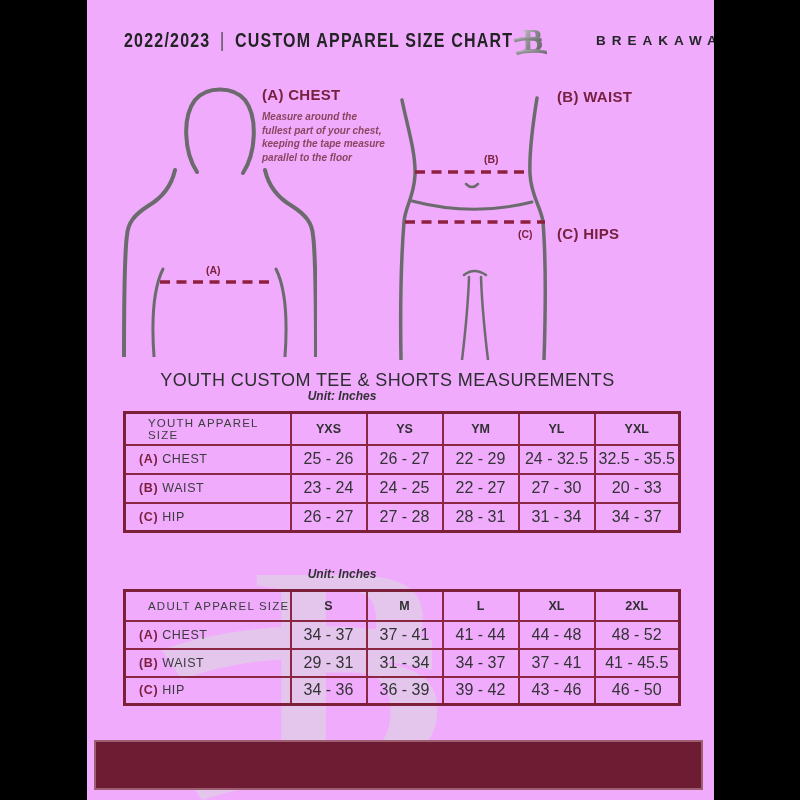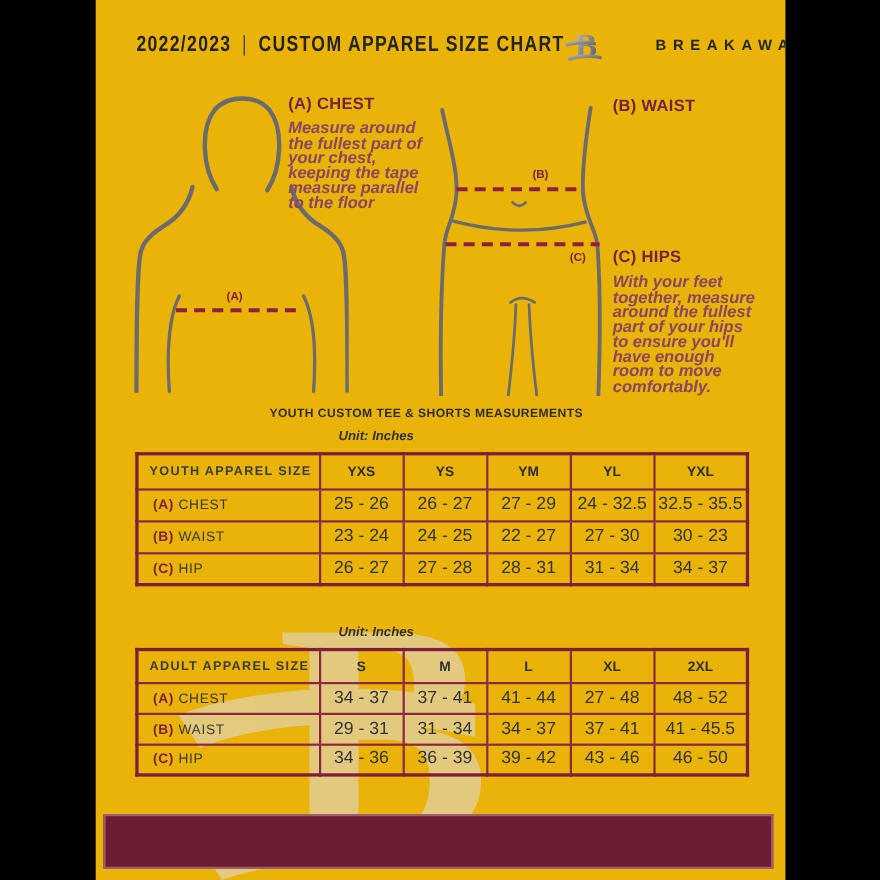--- a/index.html
+++ b/index.html
@@ -1,18 +1,18 @@
 <!DOCTYPE html>
 <html><head>
 <meta charset="utf-8">
 <style>
   * { margin:0; padding:0; box-sizing:border-box; }
   body { font-family:"Liberation Sans", sans-serif; }
   .canvas { position:relative; width:800px; height:800px; background:#000; overflow:hidden; }
-  .page { position:absolute; left:87px; top:0; width:627px; height:800px; background:#eab308; overflow:hidden; }
+  .page { position:absolute; left:87px; top:0; width:627px; height:800px; background:#f0abfc; overflow:hidden; }
 
   
   .hdr-left { position:absolute; left:37px; top:29px; z-index:2; white-space:nowrap;
     transform:scaleX(.8); transform-origin:0 50%;
     font-weight:700; font-size:20px; letter-spacing:1.5px; color:#232326; }
   .hdr-left .divider { font-weight:400; color:#4a4a4c; margin:0 12px; }
   .logo { position:absolute; left:424px; top:24px; z-index:2; }
   .brand { position:absolute; left:490px; top:33px; z-index:2;
     font-weight:700; font-size:13.5px; letter-spacing:6px; color:#26262a;margin-left:19px; }
 
@@ -21,42 +21,42 @@
   .fig-left { left:35px; top:85px; }
   .fig-right { left:305px; top:95px; }
   .marker { position:absolute; z-index:3; font-weight:700; font-size:10.5px; color:#7a1f3d; }
   .marker-a { left:119px; top:264px; }
   .marker-b { left:397px; top:153px; }
   .marker-c { left:431px; top:228px; }
 
   
   .sec-h { position:absolute; z-index:2; font-weight:800; font-size:15px; letter-spacing:.3px; color:#772140; }
   .sec-p { position:absolute; z-index:2; font-style:italic; font-weight:600;
-    font-size:15px; line-height:13.5px; color:#8a4560; }
+    font-size:10px; line-height:13.5px; color:#8a4560; }
   .h-chest { left:175px; top:86px; }  .p-chest { left:175px; top:110px; width:126px; }
   .h-waist { left:470px; top:88px; }  .p-waist { left:470px; top:113px; width:130px; }
   .h-hips  { left:470px; top:225px;text-align:right; } .p-hips  { left:470px; top:250px; width:134px; white-space:pre-line; }
 
   
   .tbl-title { position:absolute; left:0; width:601px; z-index:2; text-align:center;
-    font-weight:700; font-size:11px; letter-spacing:.4px; color:#2d2d30; }
+    font-weight:400; font-size:18px; letter-spacing:.4px; color:#2d2d30; }
   .tbl-sub { position:absolute; left:0; width:510px; z-index:2; text-align:center;
     font-style:italic; font-weight:600; font-size:12px; color:#313134; }
   .yt-title { top:370px; } .yt-sub { top:389px; }
   .at-title { top:548px; } .at-sub { top:567px; }
 
   
   table.size { position:absolute; left:36px; width:555px; z-index:2;
     border-collapse:collapse; table-layout:fixed; }
   .yt { top:411px; } .at { top:589px; }
   table.size th, table.size td { border:2px solid #8c2743; }
   table.size { border:3px solid #7d1f39; }
   table.size th { font-weight:700; font-size:12.5px; color:#2f2f32; text-align:center; }
-  table.size th.label { font-weight:700; font-size:11.5px; letter-spacing:1.2px;
-    text-align:left; padding-left:10px; color:#3c3c3f; }
+  table.size th.label { font-weight:400; font-size:11.5px; letter-spacing:1.2px;
+    text-align:left; padding-left:22px; color:#3c3c3f; }
   table.size td { font-size:16px; color:#333336; text-align:center; }
   table.size td.label { text-align:left; padding-left:13px; font-size:12.5px;
     letter-spacing:.6px; color:#3a3a3c; }
   table.size td.label b { color:#7a1f3d; font-weight:800; }
   .yt tr.head { height:32px; } .yt tr.row { height:29px; }
   .at tr.head { height:30px; } .at tr.row { height:28px; }
 
   
   .watermark { position:absolute; left:55px; top:505px; z-index:1; opacity:.55; }
   .bar { position:absolute; left:7px; top:740px; width:609px; height:50px; z-index:2;
@@ -107,22 +107,20 @@
       <line x1="23" y1="77" x2="138" y2="77" stroke="#8e1f3f" stroke-width="3.5" stroke-linecap="butt" stroke-dasharray="10 6.5"></line>
       <line x1="13" y1="127" x2="153" y2="127" stroke="#8e1f3f" stroke-width="3.5" stroke-linecap="butt" stroke-dasharray="10 6.5"></line>
     </svg>
     <span class="marker marker-b">(B)</span>
     <span class="marker marker-c">(C)</span>
 
     <div class="sec-h h-chest">(A) CHEST</div>
     <div class="sec-p p-chest">Measure around the fullest part of your chest, keeping the tape measure parallel to the floor</div>
     <div class="sec-h h-waist">(B) WAIST</div>
     <div class="sec-h h-hips">(C) HIPS</div>
-    <div class="sec-p p-hips">With your feet together, measure around the fullest part of your hips to ensure you'll
-have enough room to move comfortably.</div>
 
     <svg class="watermark" width="360" height="340" viewBox="0 0 36 34">
       <text x="11" y="26" font-size="29" font-weight="bold" font-family="Liberation Serif, serif" fill="#dcdcdf">B</text>
       <path d="M2 14.5 C 10 11.5 22 11.5 29 13.5 L 29 16.5 C 21 14.5 10 15 4 17.5 Z" fill="#dcdcdf"></path>
       <path d="M4 26.5 C 13 23.5 27 23.5 34 25.5 L 34 28.5 C 26 26.5 13 27 6 29.5 Z" fill="#dcdcdf"></path>
     </svg>
 
     <div class="tbl-title yt-title">YOUTH CUSTOM TEE &amp; SHORTS MEASUREMENTS</div>
     <div class="tbl-sub yt-sub">Unit: Inches</div>
     <table class="size yt">
@@ -140,31 +138,31 @@
         <th>YXS</th>
         <th>YS</th>
         <th>YM</th>
         <th>YL</th>
         <th>YXL</th>
       </tr>
       <tr class="row">
         <td class="label"><b>(A)</b> <span>CHEST</span></td>
         <td>25 - 26</td>
         <td>26 - 27</td>
-        <td>27 - 29</td>
+        <td>22 - 29</td>
         <td>24 - 32.5</td>
         <td>32.5 - 35.5</td>
       </tr>
       <tr class="row">
         <td class="label"><b>(B)</b> <span>WAIST</span></td>
         <td>23 - 24</td>
         <td>24 - 25</td>
         <td>22 - 27</td>
         <td>27 - 30</td>
-        <td>30 - 23</td>
+        <td>20 - 33</td>
       </tr>
       <tr class="row">
         <td class="label"><b>(C)</b> <span>HIP</span></td>
         <td>26 - 27</td>
         <td>27 - 28</td>
         <td>28 - 31</td>
         <td>31 - 34</td>
         <td>34 - 37</td>
       </tr>
     </tbody>
@@ -187,21 +185,21 @@
         <th>M</th>
         <th>L</th>
         <th>XL</th>
         <th>2XL</th>
       </tr>
       <tr class="row">
         <td class="label"><b>(A)</b> <span>CHEST</span></td>
         <td>34 - 37</td>
         <td>37 - 41</td>
         <td>41 - 44</td>
-        <td>27 - 48</td>
+        <td>44 - 48</td>
         <td>48 - 52</td>
       </tr>
       <tr class="row">
         <td class="label"><b>(B)</b> <span>WAIST</span></td>
         <td>29 - 31</td>
         <td>31 - 34</td>
         <td>34 - 37</td>
         <td>37 - 41</td>
         <td>41 - 45.5</td>
       </tr>

